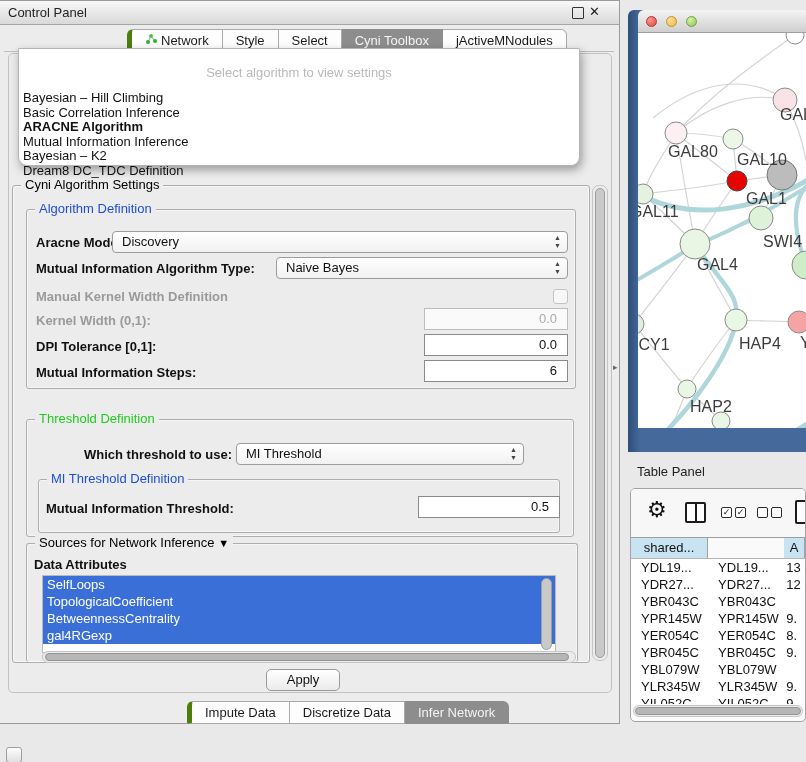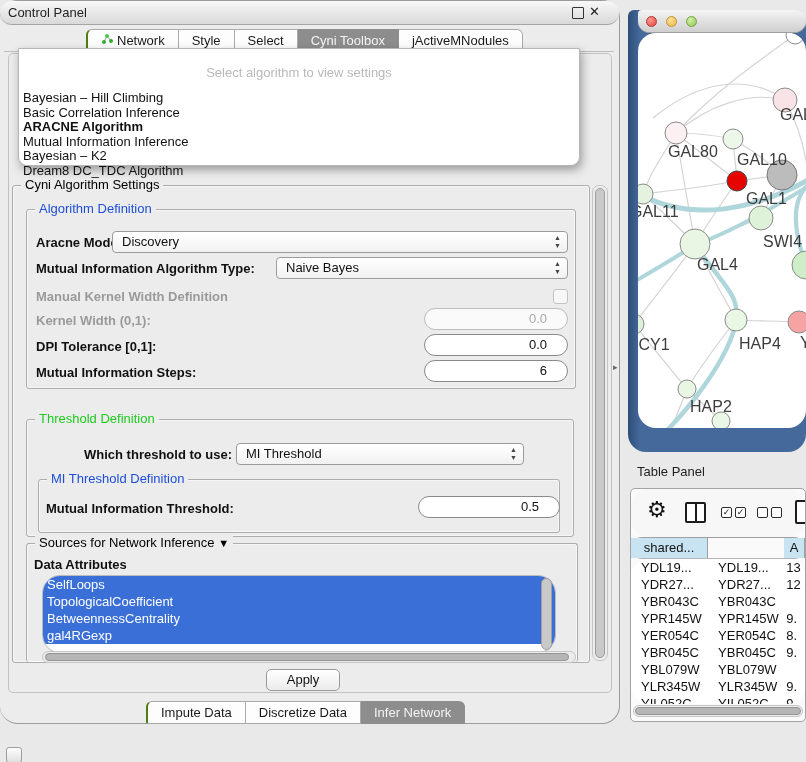--- a/index.html
+++ b/index.html
@@ -1,44 +1,44 @@
 <!DOCTYPE html>
 <html><head>
 <meta charset="utf-8">
 <style>
   html,body{margin:0;padding:0;}
   body{width:806px;height:762px;position:relative;overflow:hidden;background:#e9e9e9;
        font-family:"Liberation Sans","DejaVu Sans",sans-serif;-webkit-font-smoothing:antialiased;}
-  .abs{position:absolute;border-radius:18px;}
+  .abs{position:absolute;}
   
   #cp{left:0;top:8;width:620;height:724px;width:620px;background:#ececec;border:1px solid #9b9b9b;border-left:none;box-sizing:border-box;}
   #cp-titlebar{left:0;top:0;width:100%;height:24px;background:linear-gradient(#f8f8f8,#d9d9d9);border-bottom:1px solid #a5a5a5;box-sizing:border-box;}
   #cp-title{left:8px;top:4px;font-size:13px;color:#222;}
   .winbtn{top:6px;width:10px;height:10px;}
   #btn-restore{left:572px;border:1.5px solid #333;border-radius:1px;}
   #btn-close{left:589px;top:3px;font-size:13px;font-weight:bold;color:#222;}
   
   #tabs{left:86px;top:28px;height:23px;display:flex;}
   .tab{height:23px;line-height:23px;padding:0 13px;font-size:13px;color:#1a1a1a;background:#fdfdfd;border:1px solid #a9a9a9;border-left:none;box-sizing:border-box;display:flex;align-items:center;gap:4px;}
-  .tab:first-child{border-left:2px solid #4d7c0f;border-top-left-radius:6px;border-bottom-left-radius:2px;}
+  .tab:first-child{border-left:5px solid #4d7c0f;border-top-left-radius:6px;border-bottom-left-radius:2px;margin-left:41px;}
   .tab:last-child{border-top-right-radius:6px;border-bottom-right-radius:2px;}
   .tab.active{background:#8d8d8d;border-color:#8d8d8d;color:#f4f4f4;}
   #tabline{left:4px;top:50px;width:610px;height:1px;background:#bdbdbd;}
   
   #content{left:8px;top:52px;width:604px;height:640px;background:#ececec;border:1px solid #c2c2c2;border-radius:5px;box-sizing:border-box;}
   
   .group{border:1px solid #adadad;border-radius:3px;box-shadow:inset 0 0 0 1px rgba(255,255,255,.55);}
   .legend{position:absolute;top:-9px;left:8px;background:#ececec;padding:0 4px;font-size:13px;white-space:nowrap;}
   .blue{color:#1d4ed8;}
   .green{color:#1ecb1e;}
   .blab{font-size:13px;font-weight:bold;color:#111;}
   .gray-dis{color:#9a9a9a;}
   .combo{background:linear-gradient(#ffffff,#f1f1f1);border:1px solid #9c9c9c;border-radius:4px;box-sizing:border-box;height:22px;font-size:13px;line-height:20px;padding-left:9px;color:#111;}
   .stepper{position:absolute;right:6px;top:2px;font-size:7px;line-height:8px;color:#444;text-align:center;}
-  .field{border:1px solid #8a8a8a;background:#fff;box-sizing:border-box;height:22px;font-size:13px;line-height:20px;text-align:right;padding-right:20px;color:#111;}
+  .field{border:1px solid #8a8a8a;background:#fff;box-sizing:border-box;height:22px;font-size:13px;line-height:20px;text-align:right;padding-right:10px;color:#111;}
   .field.dis{border-color:#bdbdbd;background:#fafafa;color:#aaa;}
   .checkbox{width:13px;height:13px;border:1px solid #c3c3c3;border-radius:3px;background:#f7f7f7;}
   
   #attr-list{left:42px;top:574px;width:514px;height:78px;background:#fff;border:1px solid #bbb;box-sizing:border-box;overflow:hidden;}
   .attr-item{height:17px;line-height:17px;font-size:13px;color:#fff;padding-left:4px;}
   .vthumb{border-radius:6px;background:#c9c9c9;border:1px solid #9e9e9e;box-sizing:border-box;}
   .scrolltrack{background:#ececec;border:1px solid #c6c6c6;border-radius:7px;box-sizing:border-box;}
   .hthumb{background:#b6b6b6;border:1px solid #949494;border-radius:6px;box-sizing:border-box;}
   
   #apply-btn{left:266px;top:668px;width:74px;height:22px;background:linear-gradient(#ffffff,#ebebeb);border:1px solid #9a9a9a;border-radius:5px;font-size:13px;text-align:center;line-height:20px;box-sizing:border-box;color:#111;}
@@ -189,21 +189,21 @@
     </div>
 
   <div id="algo-popup" class="abs">
     <div id="popup-prompt">Select algorithm to view settings</div>
     <div id="popup-list" style="margin-top:11px;">
         <div class="popup-item">Bayesian – Hill Climbing</div>
         <div class="popup-item">Basic Correlation Inference</div>
         <div class="popup-item selected">ARACNE Algorithm</div>
         <div class="popup-item">Mutual Information Inference</div>
         <div class="popup-item">Bayesian – K2</div>
-        <div class="popup-item">Dream8 DC_TDC Algorithm</div>
+        <div class="popup-item">Dream8 DC_TDC Definition</div>
       </div>
   </div>
 </div>
 
 <span id="splitter-grip" class="abs">▸</span>
 
 <div id="net-win" class="abs">
   <div id="net-titlebar" class="abs">
     <span class="abs light" style="left:8px;background:radial-gradient(circle at 35% 30%,#ff9a92,#e3443e);border:1px solid #b03a33;"></span>
     <span class="abs light" style="left:28px;background:radial-gradient(circle at 35% 30%,#ffe09a,#f0b841);border:1px solid #c19235;"></span>

